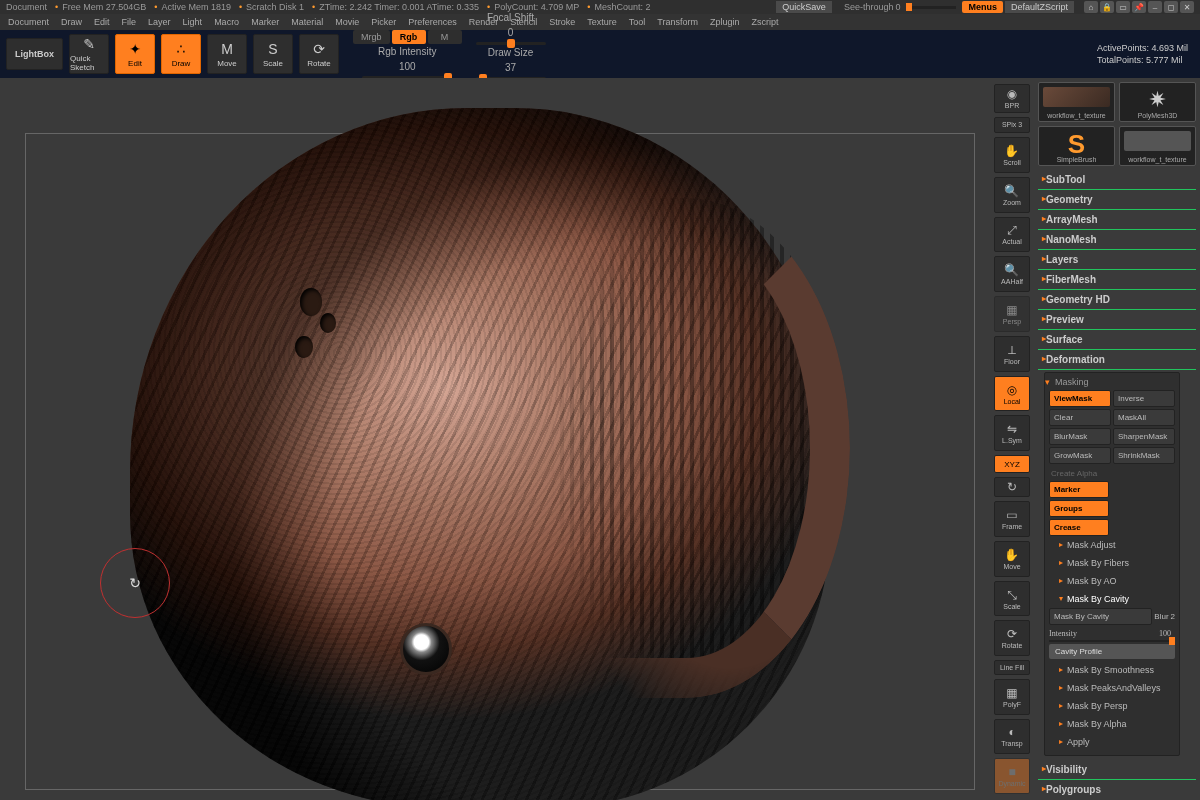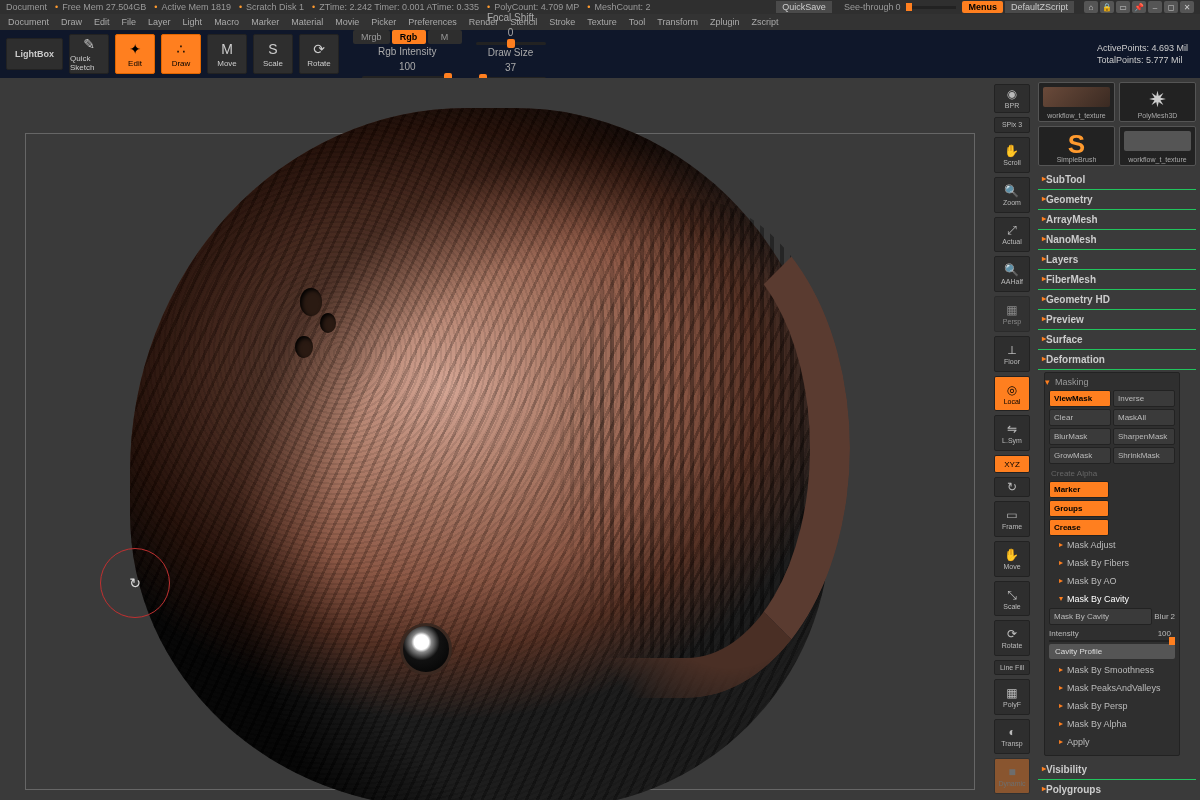--- a/index.html
+++ b/index.html
@@ -148,21 +148,21 @@
 .mask-title::before { content: "▾"; position: absolute; left: -4px; color: #ff7f1f; }
 .mask-row { display: flex; gap: 2px; margin-bottom: 2px; }
 .mask-btn {
   flex: 1; background: #3a3a3a; border: 1px solid #222; padding: 3px 4px; font-size: 8px;
   color: #bbb; text-align: left; border-radius: 2px;
 }
 .mask-btn.on { background: #ff7f1f; color: #000; font-weight: bold; }
 .mask-inline-label { flex: 1; font-size: 8px; color: #999; display: flex; align-items: center; padding-left: 4px; }
 .mask-feature { display: flex; gap: 2px; }
 .mask-feature .col { display: flex; flex-direction: column; gap: 2px; flex: 1; }
-.sub-slider-line { display: flex; align-items: flex-start; gap: 4px; font-size: 8px; color: #bbb; padding: 2px 0; }
+.sub-slider-line { display: flex; align-items: flex-start; gap: 4px; font-size: 8px; color: #bbb; padding: 2px 0; font-family: Liberation Serif, serif; }
 .sub-slider-line .val { margin-left: auto; margin-right: 4px; }
 .thin-track { flex: 1; height: 2px; background: #222; position: relative; }
 .thin-track .th { position: absolute; right: 0; top: -3px; width: 6px; height: 8px; background: #ff7f1f; }
 .cavity-bar { background: #555; padding: 3px 6px; font-size: 8px; color: #ddd; border-radius: 2px; margin: 2px 0; }
 
 </style>
 </head>
 <body>
 
 <div class="top-status">

